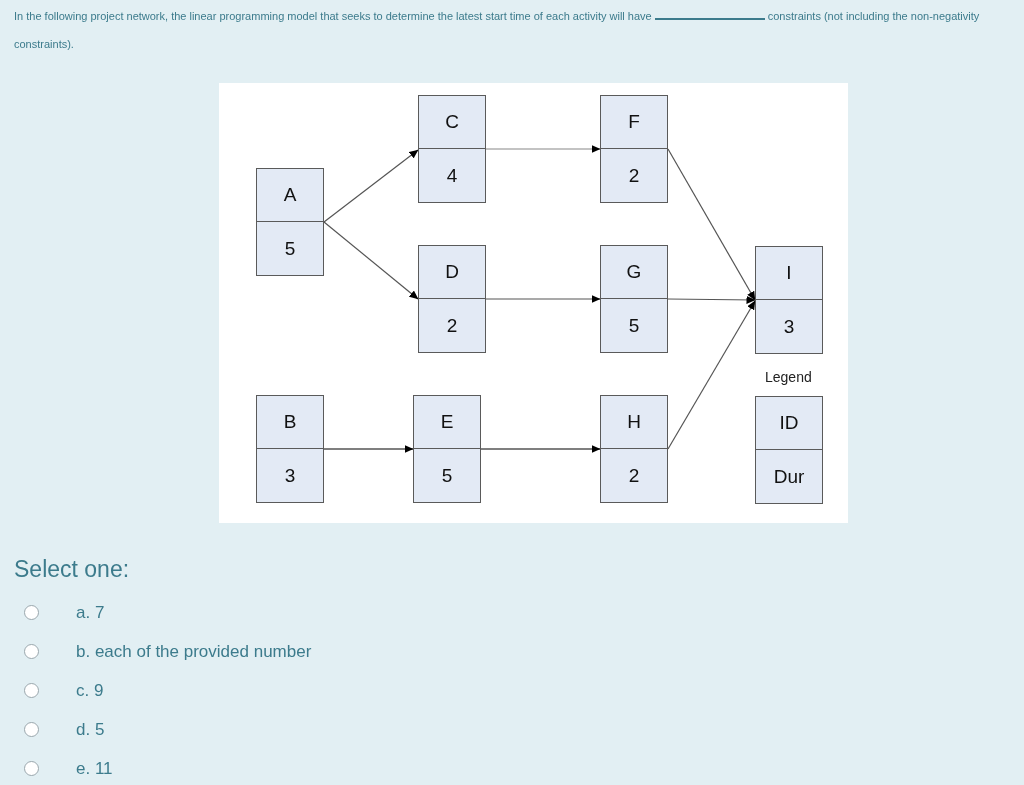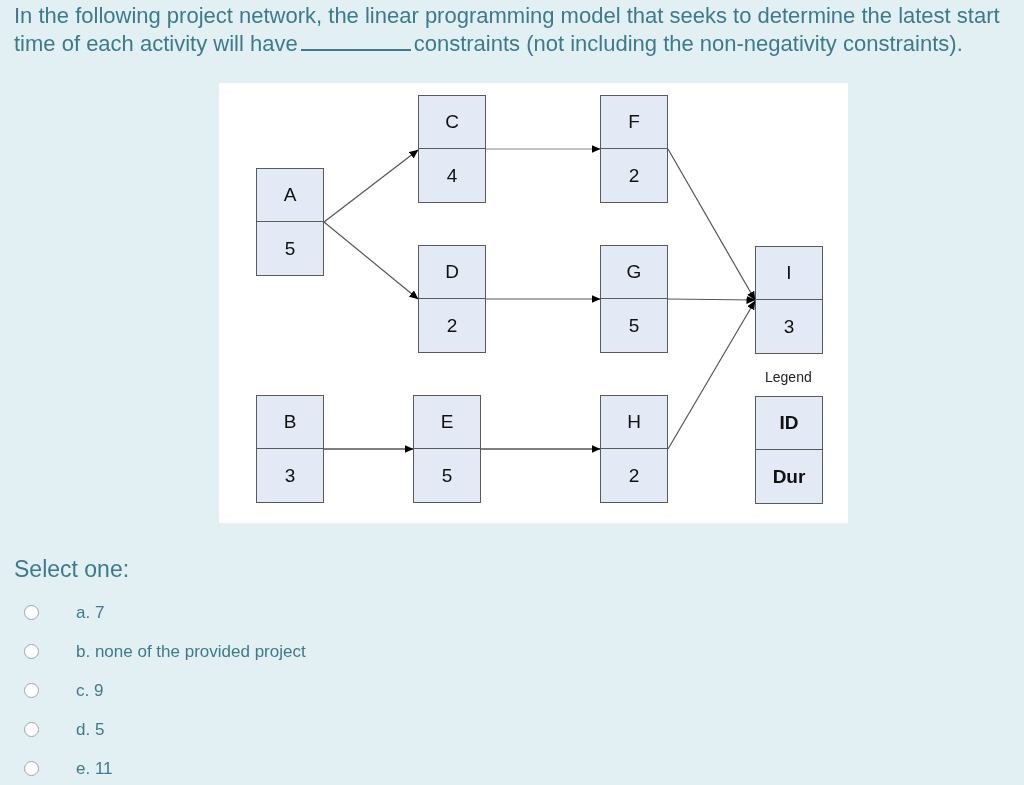--- a/index.html
+++ b/index.html
@@ -16,21 +16,21 @@
     overflow: hidden;
     position: relative;
   }
 
   
   #question-stem {
     position: absolute;
     left: 14px;
     top: 2px;
     width: 1000px;
-    font-size: 22px;
+    font-size: 11px;
     line-height: 28px;
     color: #3c7b8c;
   }
   #question-stem .blank {
     display: inline-block;
     border-bottom: 2px solid #3c7b8c;
     width: 110px;
     vertical-align: baseline;
     margin: 0 3px;
   }
@@ -182,37 +182,37 @@
   <div class="node" style="left:194px; top:312px;">
     <div class="cell top">E</div>
     <div class="cell">5</div>
   </div>
   <div class="node" style="left:381px; top:312px;">
     <div class="cell top">H</div>
     <div class="cell">2</div>
   </div>
 
   <div class="legend-title" style="left:546px; top:286px;">Legend</div>
-  <div class="node" style="left:536px; top:313px;font-weight:bold;">
+  <div class="node" style="left:536px; top:313px;">
     <div class="cell top">ID</div>
     <div class="cell">Dur</div>
   </div>
 
 </div>
 
 <div id="answers-section">
   <div id="select-one-label">Select one:</div>
 
   <div class="answer-option">
     <span class="radio-icon"></span>
     <span class="answer-label">a. 7</span>
   </div>
   <div class="answer-option">
     <span class="radio-icon"></span>
-    <span class="answer-label">b. none of the provided project</span>
+    <span class="answer-label">b. each of the provided number</span>
   </div>
   <div class="answer-option">
     <span class="radio-icon"></span>
     <span class="answer-label">c. 9</span>
   </div>
   <div class="answer-option">
     <span class="radio-icon"></span>
     <span class="answer-label">d. 5</span>
   </div>
   <div class="answer-option">

